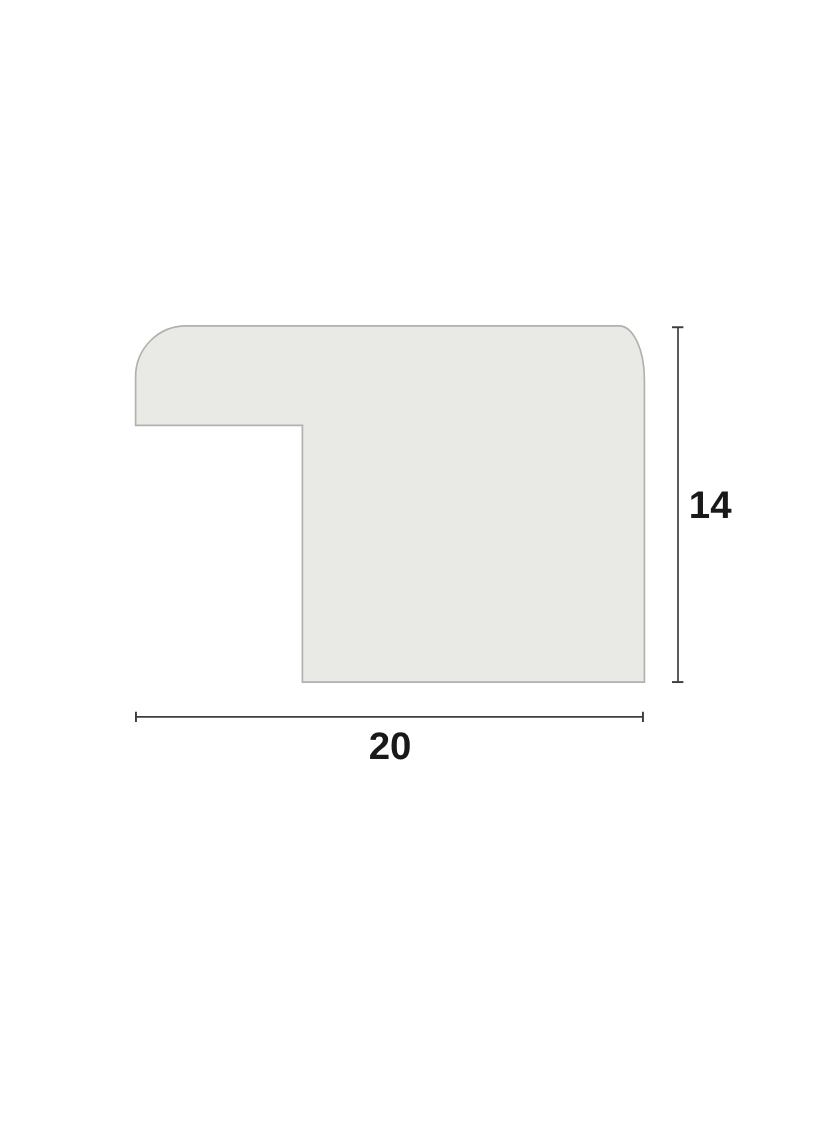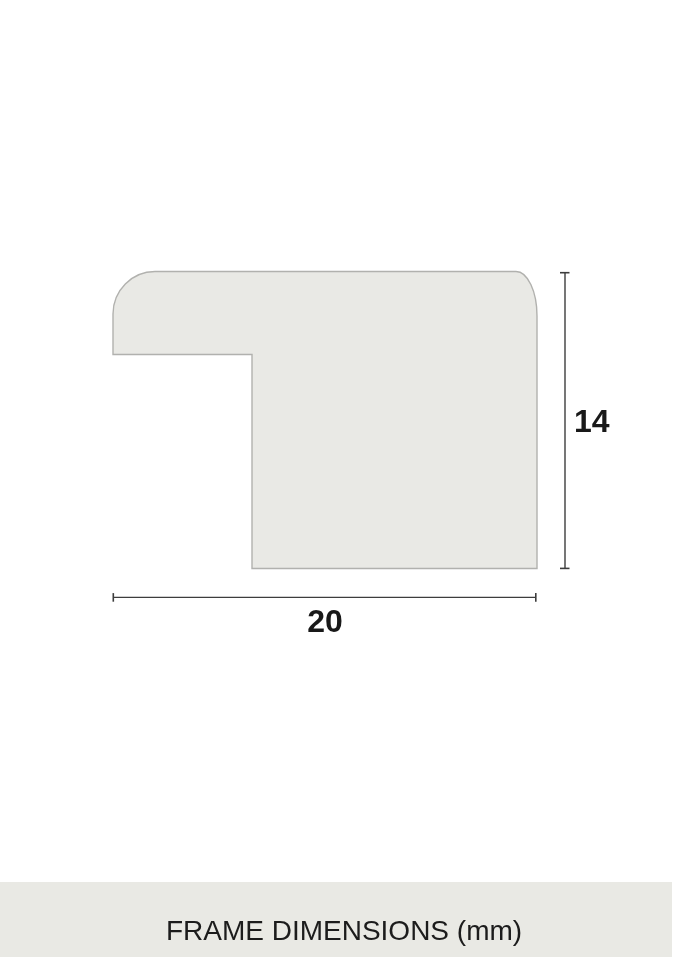--- a/index.html
+++ b/index.html
@@ -27,17 +27,13 @@
 
     <g stroke="#3d3d3d">
       <line x1="113.3" y1="597.4" x2="535.8" y2="597.4" stroke-width="1.4"></line>
       <line x1="113.3" y1="593.1" x2="113.3" y2="601.7" stroke-width="1.6"></line>
       <line x1="535.8" y1="593.1" x2="535.8" y2="601.7" stroke-width="1.6"></line>
     </g>
 
     <text x="325" y="632.3" text-anchor="middle" font-family="Liberation Sans, sans-serif" font-size="32" font-weight="700" fill="#191919">20</text>
   </svg>
 
-  <div class="footer">
-
-    <span>FRAME DIMENSIONS (mm)</span>
-  </div>
 </div>
 
 </body></html>

